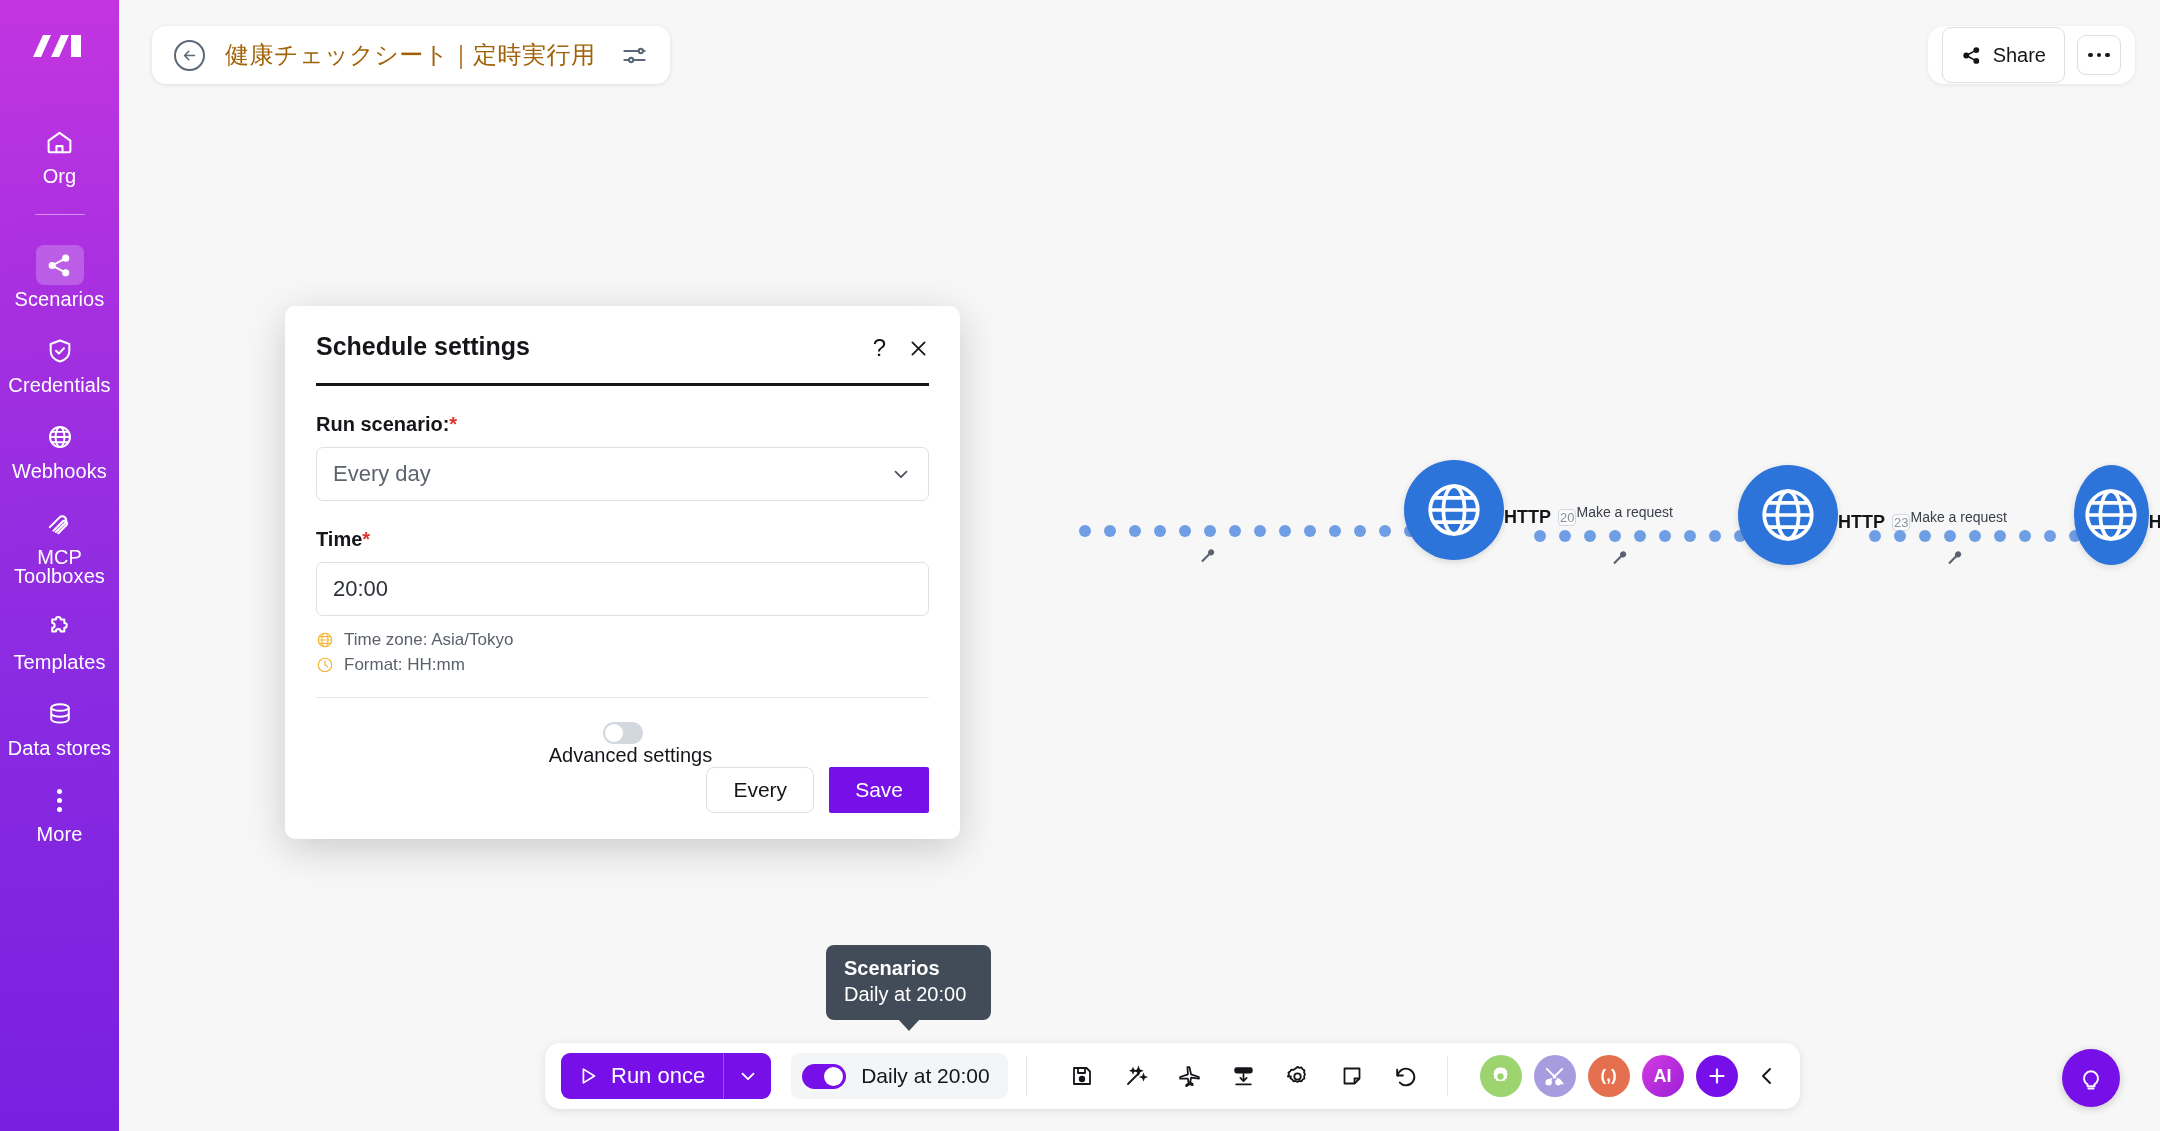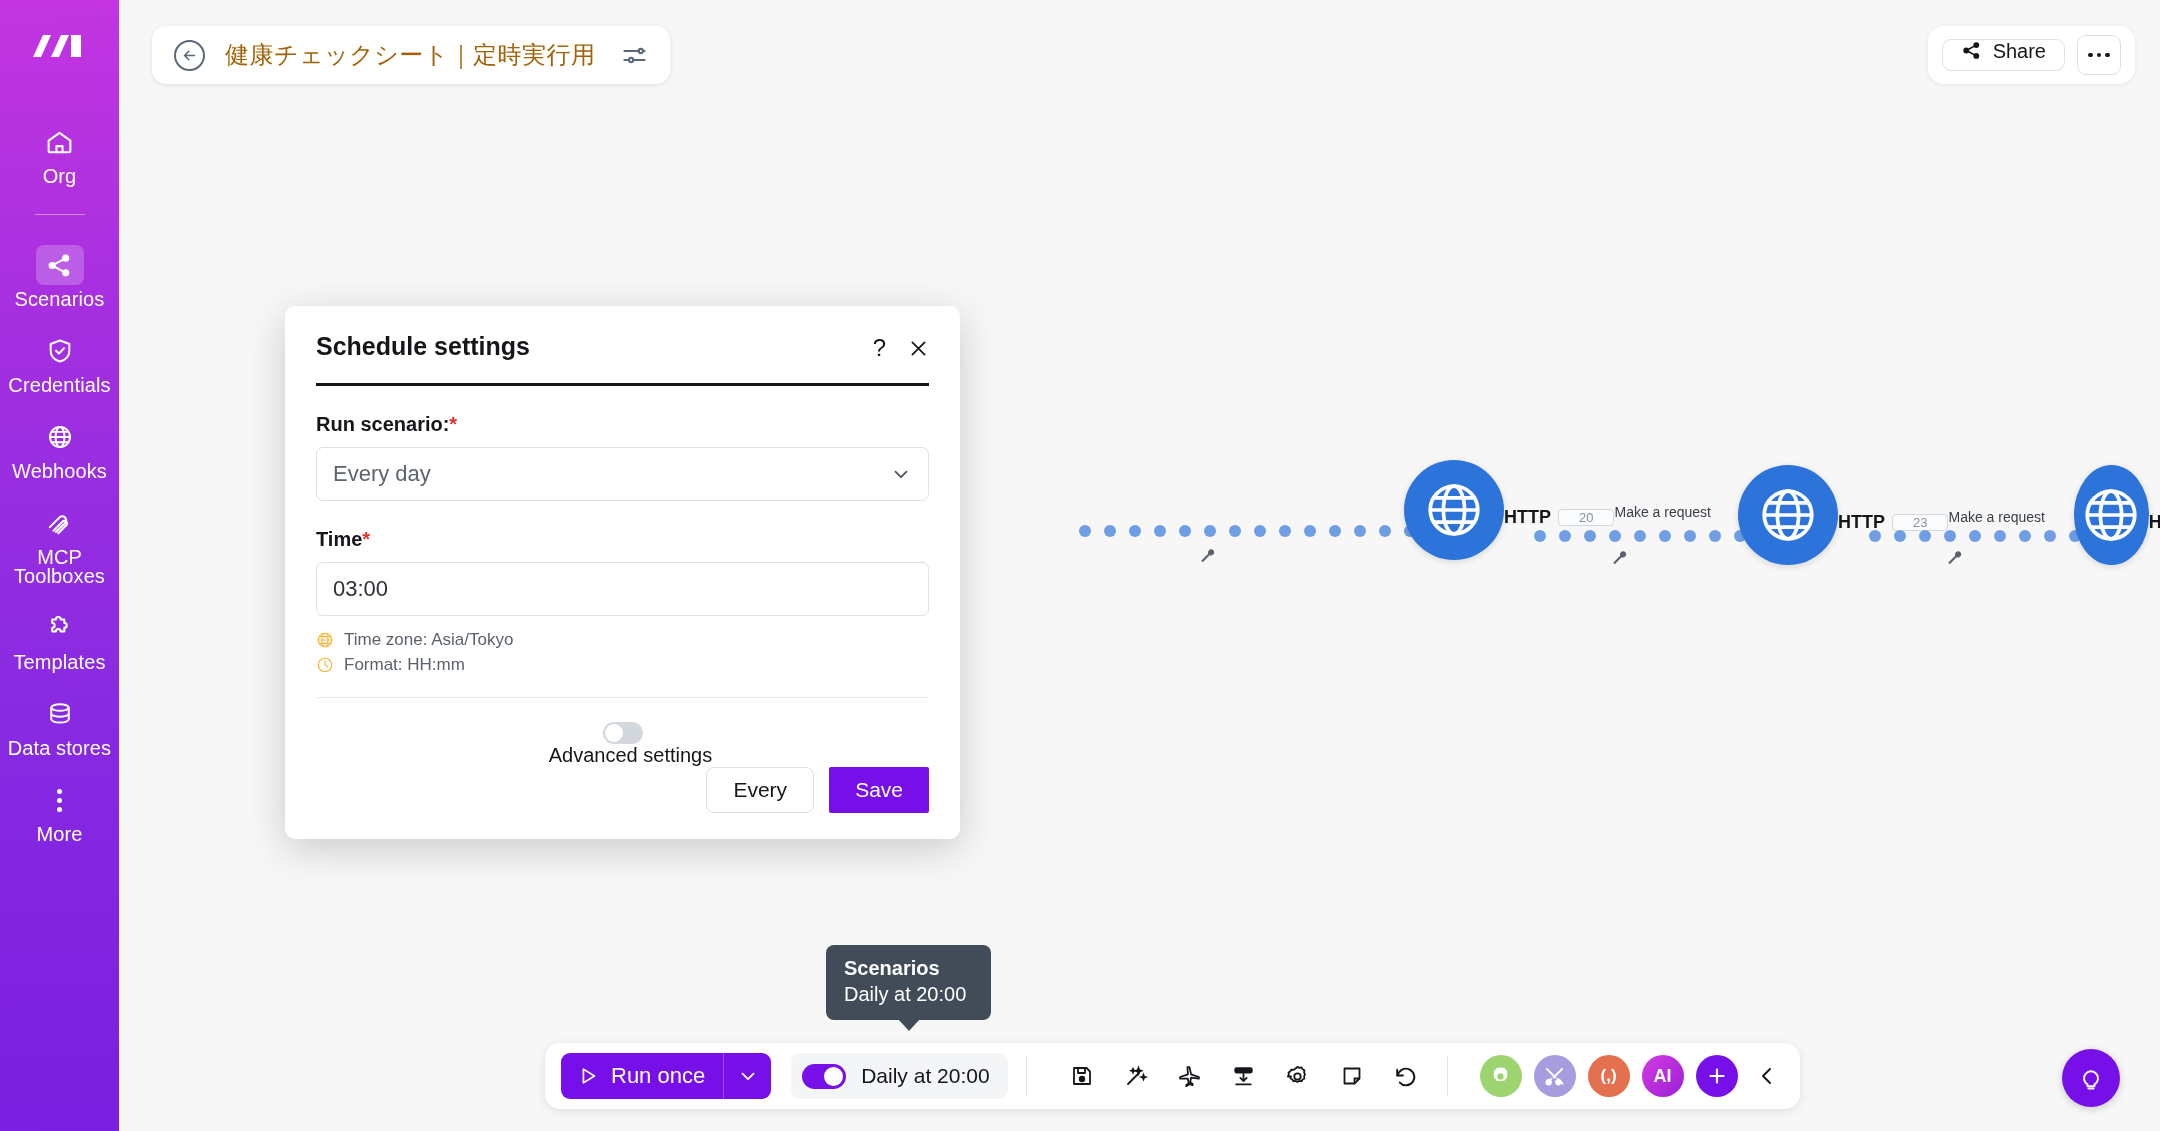--- a/index.html
+++ b/index.html
@@ -58,22 +58,22 @@
   }
   .filter-btn { margin-left: 26px; color: #5a6878; cursor: pointer; display:flex; }
 
   .topbar-right {
     position: absolute; right: 25px; top: 26px;
     background: #fff; border-radius: 16px; height: 58px;
     display: flex; align-items: center; padding: 0 14px; gap: 12px;
     box-shadow: 0 1px 4px rgba(0,0,0,0.08); z-index: 20;
   }
   .btn-outline {
-    height: 32px; border: 1px solid #dcdfe3; border-radius: 9px; background: #fff;
-    display: flex; gap: 11px; padding: 0 18px;
+    height: 56px; border: 1px solid #dcdfe3; border-radius: 9px; background: #fff;
+    display: flex; align-items: center; gap: 11px; padding: 0 18px;
     font-size: 20px; color: #14161a; cursor: pointer;
     font-family: "Liberation Sans", sans-serif;
   }
   .btn-icon-only {
     width: 44px; height: 40px; border: 1px solid #dcdfe3; border-radius: 9px; background: #fff;
     display: flex; align-items: center; justify-content: center; cursor: pointer;
   }
   .tri-dots { display:flex; gap:4px; }
   .tri-dots i { width:4.5px; height:4.5px; border-radius:50%; background:#14161a; display:block;}
 
@@ -83,21 +83,21 @@
   .mod-circle {
     width: 100px; height: 100px; border-radius: 50%;
     display: flex; align-items: center; justify-content: center;
     box-shadow: 0 2px 7px rgba(0,0,0,0.13); position: relative;
   }
   .mod-circle.http { background: #2d74da; }
   .mod-circle.notion { background: #000; }
   .mod-name { margin-top: 14px; font-size: 18px; font-weight: bold; color: #14161a; display:flex; align-items:center; gap:7px;}
   .mod-badge {
     font-size: 13px; font-weight: normal; color: #8b9299;
-    border: 1px solid #d4d8dc; border-radius: 4px; padding: 0px 20px; background:#fafbfc;
+    border: 1px solid #d4d8dc; border-radius: 4px; padding: 0px 1px; background:#fafbfc;
   }
   .mod-sub { font-size: 14px; color: #3a4048; margin-top: 3px; }
   .port-l, .port-r {
     position: absolute; top: 32px; width: 24px; height: 38px; background: #a9c4ef; z-index: -1;
   }
   .port-l { left: -18px; border-radius: 20px 0 0 20px; }
   .port-r { right: -18px; border-radius: 0 20px 20px 0; }
   .dotline { position: absolute; display: flex; gap: 13px; align-items: center; }
   .dotline i { width: 12px; height: 12px; border-radius: 50%; background: #6f9ee4; display: block; }
   .wrench { position: absolute; color: #5a6270; font-size: 19px; }
@@ -502,21 +502,21 @@
         <svg width="22" height="22" viewBox="0 0 24 24" fill="none" stroke="currentColor" stroke-width="1.9" stroke-linecap="round" stroke-linejoin="round">
             <path d="M6 9.5 L12 15.5 L18 9.5"></path>
           </svg>
       </span>
     </div>
 
     <div class="field-label">
       <span>Time</span><span class="req">*</span>
     </div>
     <div class="input-box">
-      <span>03:00</span>
+      <span>20:00</span>
     </div>
 
     <div class="hint-rows">
       <div class="hint">
         <span class="hicon">
           <svg width="18" height="18" viewBox="0 0 24 24" fill="none" stroke="currentColor" stroke-width="1.6">
             <circle cx="12" cy="12" r="9"></circle>
               <ellipse cx="12" cy="12" rx="4" ry="9"></ellipse>
             <path d="M3 12 h18 M4.4 7.4 h15.2 M4.4 16.6 h15.2"></path>
           </svg>

